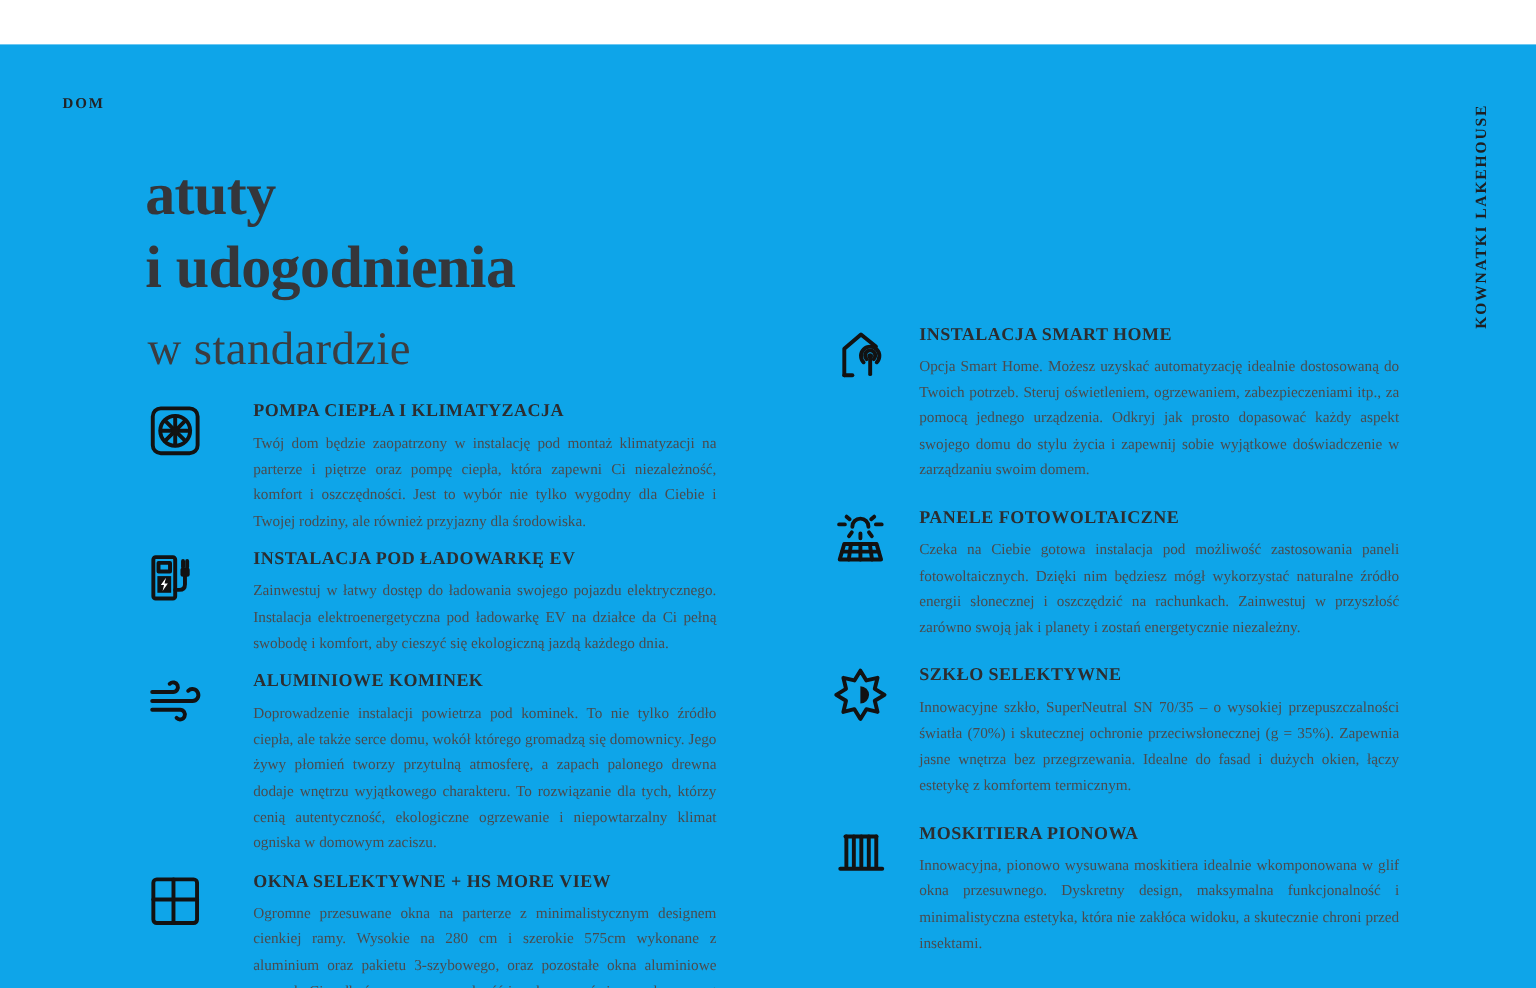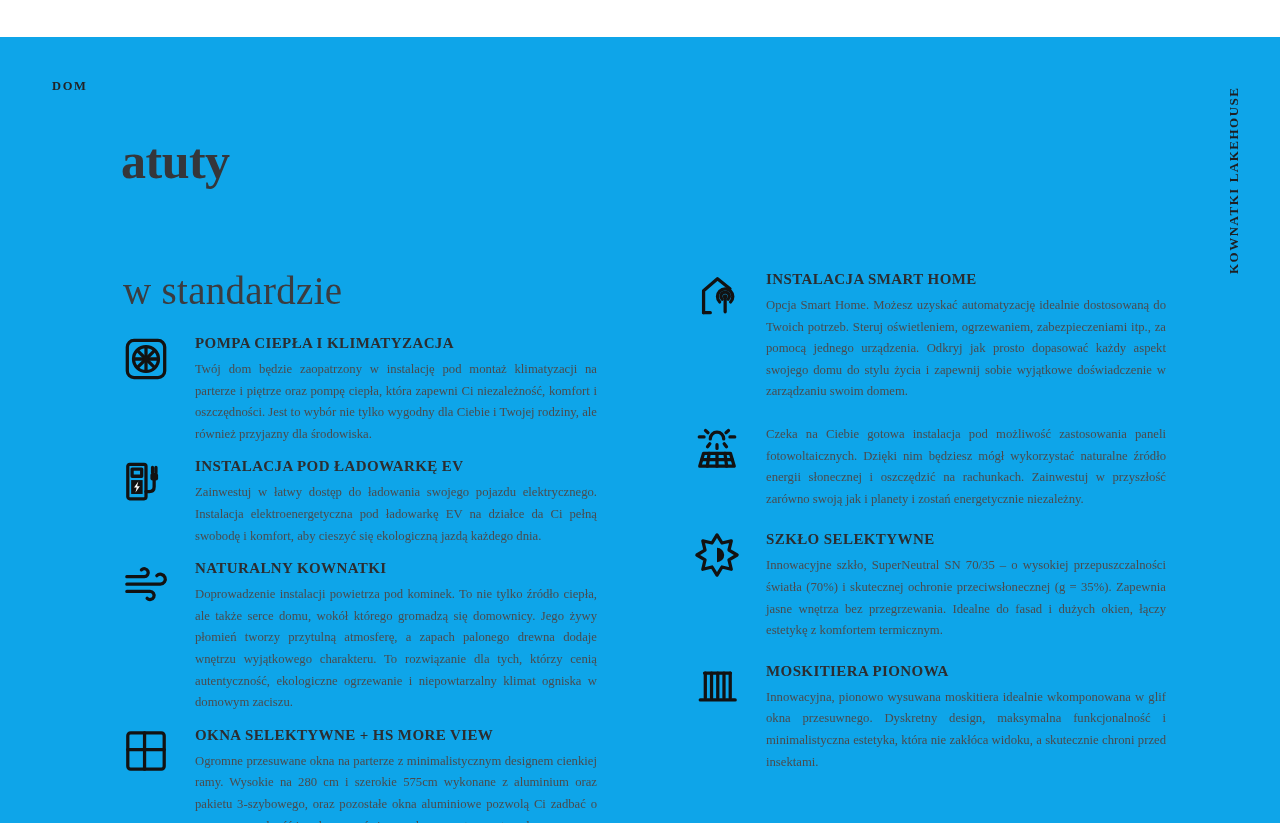--- a/index.html
+++ b/index.html
@@ -23,21 +23,21 @@
     letter-spacing:-0.5px;color:#35363a;margin:0;
   }
   .col{position:absolute;top:234px;}
   .col-standard{left:123px;width:474px;}
   .col-options{left:694px;width:472px;}
   .col-heading{
     font-size:39px;line-height:40px;font-weight:400;
     letter-spacing:0.3px;color:#3b3c40;margin:0 0 24px 0;
   }
   .feature-item{display:flex;align-items:flex-start;}
-  .col-standard .feature-item{margin-bottom:13px;}
+  .col-standard .feature-item{margin-bottom:13px;gap:16px;}
   .col-options .feature-item{margin-bottom:21px;}
   .icon-box{width:46px;flex:none;margin-right:26px;padding-top:1px;}
   .icon-box svg{display:block;}
   .feature-content{flex:1;min-width:0;}
   .feature-title{
     font-size:15px;line-height:17px;font-weight:700;
     letter-spacing:0.4px;color:#2c2d30;margin:0 0 7px 0;
   }
   .feature-body{
     font-size:12.7px;line-height:21.6px;color:#4a4b4e;
@@ -48,21 +48,21 @@
 </style>
 </head>
 <body>
 
 <div class="page">
 
   <div class="dom-label">DOM</div>
 
   <div class="side-brand">KOWNATKI LAKEHOUSE</div>
 
-  <h1 class="main-title"><span>atuty</span><br></h1>
+  <h1 class="main-title"><span>atuty</span><br><span>i udogodnienia</span></h1>
 
   <div class="col col-standard">
     <h2 class="col-heading">w standardzie</h2>
 
     <div class="feature-item">
       <div class="icon-box">
         <svg width="46" height="46" viewBox="0 0 48 48">
           <rect class="ic" x="4.5" y="4.5" width="39" height="39" rx="7" stroke-width="4"></rect>
           <circle class="ic" cx="24" cy="24" r="13" stroke-width="3"></circle>
           <g class="ic" stroke-width="2.6">
@@ -104,21 +104,21 @@
 
     <div class="feature-item">
       <div class="icon-box">
         <svg width="46" height="46" viewBox="0 0 48 48">
           <path class="ic" d="M19.2 9.2 A4.2 4.2 0 1 1 22.2 16.4 H4" stroke-width="3.5"></path>
           <path class="ic" d="M35.3 15.3 A5.2 5.2 0 1 1 39 24.2 H4" stroke-width="3.5"></path>
           <path class="ic" d="M25.2 38.9 A4.2 4.2 0 1 0 28.2 31.8 H4" stroke-width="3.5"></path>
         </svg>
       </div>
       <div class="feature-content">
-        <h3 class="feature-title">NATURALNY KOWNATKI</h3>
+        <h3 class="feature-title">ALUMINIOWE KOMINEK</h3>
         <p class="feature-body">Doprowadzenie instalacji powietrza pod kominek. To nie tylko źródło ciepła, ale także serce domu, wokół którego gromadzą się domownicy. Jego żywy płomień tworzy przytulną atmosferę, a zapach palonego drewna dodaje wnętrzu wyjątkowego charakteru. To rozwiązanie dla tych, którzy cenią autentyczność, ekologiczne ogrzewanie i niepowtarzalny klimat ogniska w domowym zaciszu.</p>
       </div>
     </div>
 
     <div class="feature-item">
       <div class="icon-box">
         <svg width="46" height="46" viewBox="0 0 48 48">
           <rect class="ic" x="5" y="5" width="38" height="38" rx="3" stroke-width="4"></rect>
           <line class="ic" x1="22.5" y1="5" x2="22.5" y2="43" stroke-width="3.6"></line>
           <line class="ic" x1="5" y1="22.5" x2="43" y2="22.5" stroke-width="3.6"></line>
@@ -155,20 +155,21 @@
         <svg width="46" height="46" viewBox="0 0 48 48">
           <path class="ic" d="M17 14.5 a7 7 0 0 1 14 0" stroke-width="3"></path>
           <path class="ic" d="M5.5 12.5 h5 M37.5 12.5 h5" stroke-width="3"></path>
           <path class="ic" d="M12 5.8 l2.6 2.2 M36 5.8 l-2.6 2.2" stroke-width="2.6"></path>
           <path class="ic" d="M16.5 19.5 l-2.4 3.2 M24 20.5 v4 M31.5 19.5 l2.4 3.2" stroke-width="2.6"></path>
           <path class="ic" d="M10 29.5 H38 L42 43 H6 Z" stroke-width="3"></path>
           <path class="ic" d="M8.2 36.2 h31.6 M24 29.5 V43 M15.8 29.5 L13.9 43 M32.2 29.5 L34.1 43" stroke-width="2.4"></path>
         </svg>
       </div>
       <div class="feature-content">
+        <h3 class="feature-title">PANELE FOTOWOLTAICZNE</h3>
         <p class="feature-body">Czeka na Ciebie gotowa instalacja pod możliwość zastosowania paneli fotowoltaicznych. Dzięki nim będziesz mógł wykorzystać naturalne źródło energii słonecznej i oszczędzić na rachunkach. Zainwestuj w przyszłość zarówno swoją jak i planety i zostań energetycznie niezależny.</p>
       </div>
     </div>
 
     <div class="feature-item">
       <div class="icon-box">
         <svg width="46" height="46" viewBox="0 0 48 48">
           <path class="ic" stroke-width="3.4" d="M45 24 L36.5 29.2 L38.9 38.9 L29.2 36.5 L24 45 L18.8 36.5 L9.2 38.9 L11.5 29.2 L3 24 L11.5 18.8 L9.2 9.2 L18.8 11.5 L24 3 L29.2 11.5 L38.9 9.2 L36.5 18.8 Z"></path>
           <path class="ic-fill" d="M24 16.5 A7.5 7.5 0 0 1 24 31.5 Z"></path>
         </svg>

